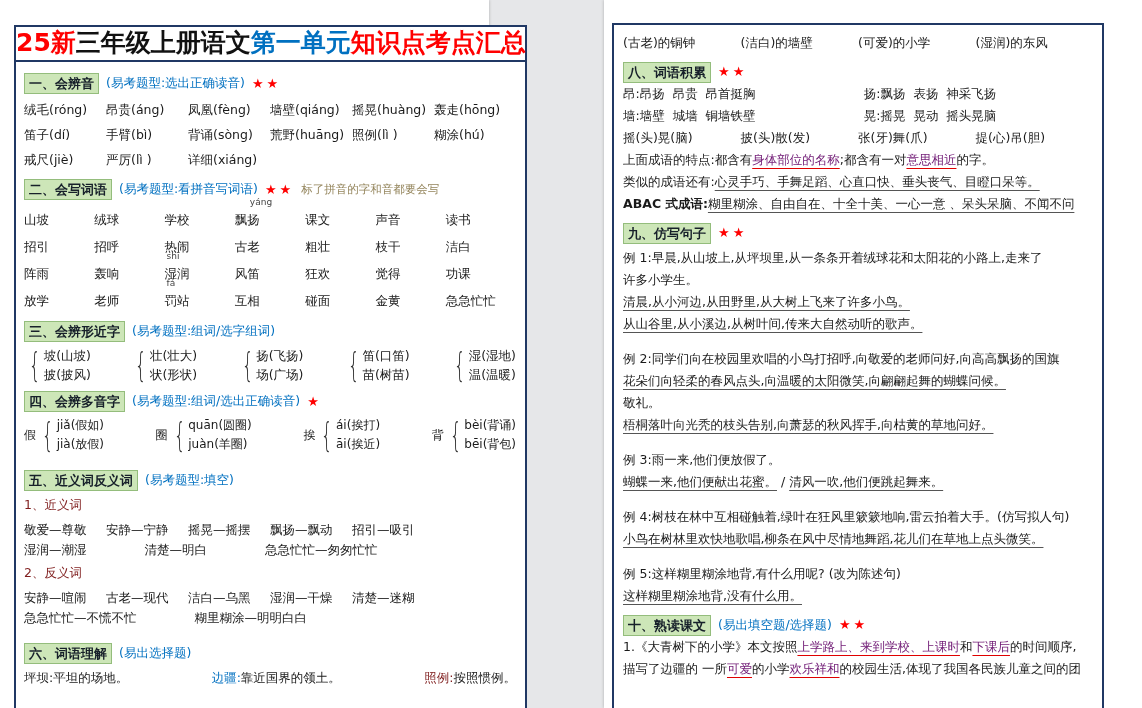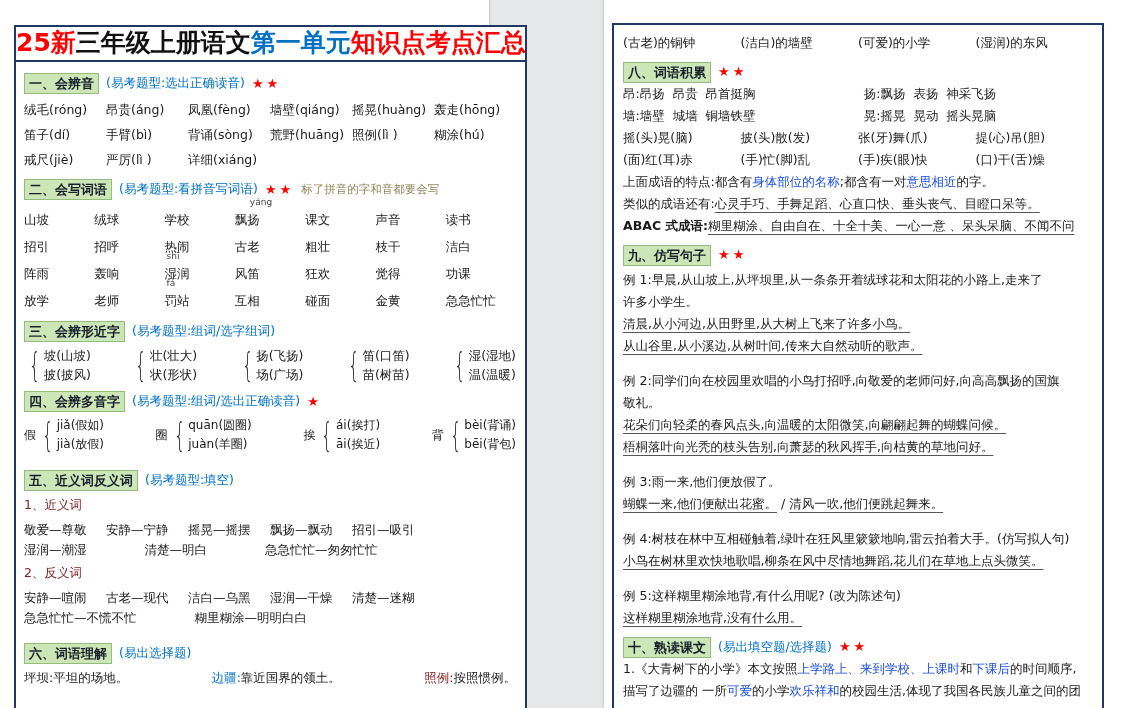--- a/index.html
+++ b/index.html
@@ -52,21 +52,21 @@
   .small { font-size:12px; }
 
   .mt6{margin-top:6px;} .mt13{margin-top:7px;}
   .mt16{margin-top:16px;} .mt3{margin-top:3px;}
   .flexg { display:flex; gap:58px; white-space:nowrap; }
   .flexsb { display:flex; justify-content:space-between; white-space:nowrap; }
 
   .blue{color:#0070c0;} .orange{color:#7f1d1d;}
   .bold{font-weight:bold;}
   .ul    { text-decoration:underline; text-underline-offset:4px; text-decoration-color:#555; }
-  .redul { color:#1d4ed8; text-underline-offset:4px; text-decoration-color:#e00000; }
+  .redul { color:#701a75; text-decoration:underline; text-underline-offset:4px; text-decoration-color:#e00000; }
 
   .line { white-space:nowrap; }
   .exgap { margin-top:13px; }
 </style>
 </head>
 <body>
 
 <div class="page" id="pageL">
   <div class="tbl" id="tblL">
     <div class="titleRow">
@@ -281,48 +281,42 @@
     <div class="grid2">
       <span>墙:墙壁  城墙  铜墙铁壁</span>
       <span>晃:摇晃  晃动  摇头晃脑</span>
     </div>
     <div class="grid4">
       <span>摇(头)晃(脑)</span>
       <span>披(头)散(发)</span>
       <span>张(牙)舞(爪)</span>
       <span>提(心)吊(胆)</span>
     </div>
-    <div class="grid4">
-      <span>(面)红(耳)赤</span>
-      <span>(手)忙(脚)乱</span>
-      <span>(手)疾(眼)快</span>
-      <span>(口)干(舌)燥</span>
-    </div>
     <div class="line">
       <span>上面成语的特点:都含有</span><span class="redul">身体部位的名称</span><span>;都含有一对</span><span class="redul">意思相近</span><span>的字。</span>
     </div>
     <div class="line">
       <span>类似的成语还有:</span><span class="ul">心灵手巧、手舞足蹈、心直口快、垂头丧气、目瞪口呆等。</span>
     </div>
     <div class="line">
       <span class="bold">ABAC 式成语:</span><span class="ul">糊里糊涂、自由自在、十全十美、一心一意 、呆头呆脑、不闻不问</span>
     </div>
 
     <div class="secline mt13">
       <span class="hdr">九、仿写句子</span>
       <span class="star">★★</span>
     </div>
     <div class="line mt3">例 1:早晨,从山坡上,从坪坝里,从一条条开着绒球花和太阳花的小路上,走来了</div>
     <div class="line">许多小学生。</div>
     <div class="line ul">清晨,从小河边,从田野里,从大树上飞来了许多小鸟。</div>
     <div class="line ul">从山谷里,从小溪边,从树叶间,传来大自然动听的歌声。</div>
 
     <div class="line exgap">例 2:同学们向在校园里欢唱的小鸟打招呼,向敬爱的老师问好,向高高飘扬的国旗</div>
+    <div class="line ul">花朵们向轻柔的春风点头,向温暖的太阳微笑,向翩翩起舞的蝴蝶问候。</div>
     <div class="line">敬礼。</div>
-    <div class="line ul">花朵们向轻柔的春风点头,向温暖的太阳微笑,向翩翩起舞的蝴蝶问候。</div>
     <div class="line ul">梧桐落叶向光秃的枝头告别,向萧瑟的秋风挥手,向枯黄的草地问好。</div>
 
     <div class="line exgap">例 3:雨一来,他们便放假了。</div>
     <div class="line">
       <span class="ul">蝴蝶一来,他们便献出花蜜。</span>
       <span>/</span>
       <span class="ul">清风一吹,他们便跳起舞来。</span>
     </div>
 
     <div class="line exgap">例 4:树枝在林中互相碰触着,绿叶在狂风里簌簌地响,雷云拍着大手。(仿写拟人句)</div>

